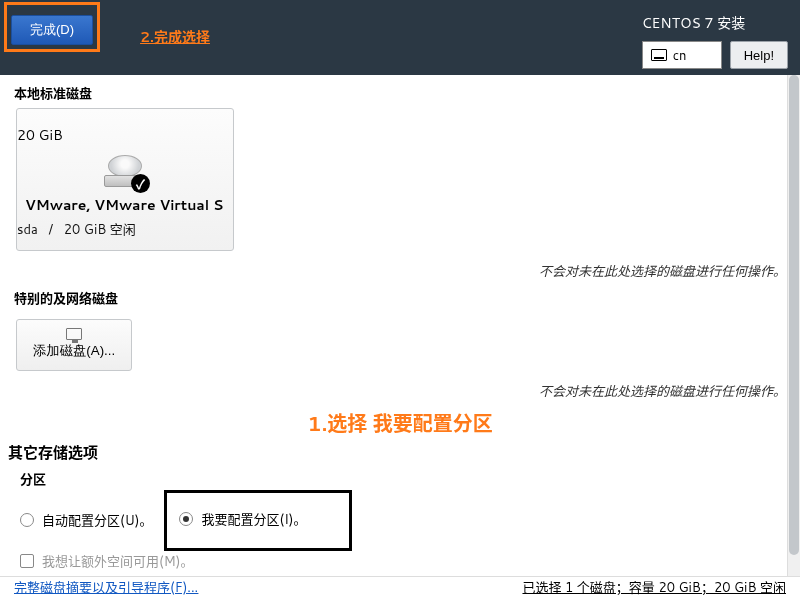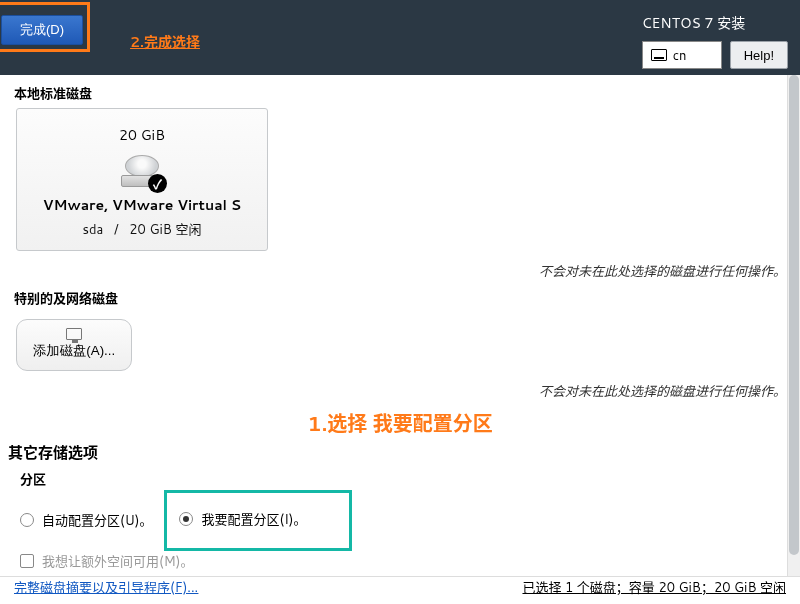--- a/index.html
+++ b/index.html
@@ -15,21 +15,22 @@
     background: #2b3844;
     color: #fff;
     height: 75px;
     display: flex;
     align-items: flex-start;
     padding: 0;
   }
   .topbar-left {
     flex: 1;
     display: flex;
-    align-items: flex-end;
+    align-items: center;
+    padding-left: 10px;
     padding-top: 20px;
     gap: 40px;
   }
   .done-btn-wrap {
     border: 3px solid #ff7a19;
     padding: 10px 4px 4px 4px;
     margin-top: -18px;
     margin-left: -6px;
   }
   .done-btn {
@@ -99,22 +100,21 @@
   .sect-head {
     font-size: 13px;
     font-weight: bold;
     margin: 8px 0 6px 0;
   }
   .disk-card {
     border: 1px solid #c6c9cc;
     background: linear-gradient(#fcfcfc, #f1f1f1);
     border-radius: 3px;
     padding: 16px 0 12px 0;
-    width: 252px;
-    text-align: center;
+    width: 218px;
     display: inline-block;
     margin-left: 2px;
   }
   .disk-size { font-size: 14px; margin-bottom: 6px; }
   .disk-icon {
     margin: 0 auto 6px auto;
     width: 42px; height: 38px;
     position: relative;
   }
   .disk-base {
@@ -138,21 +138,21 @@
   .note-right {
     text-align: right;
     font-style: italic;
     color: #333;
     font-size: 13px;
     margin-top: 10px;
   }
   .add-disk-btn {
     border: 1px solid #c6c9cc;
     background: linear-gradient(#fcfcfc, #efefef);
-    border-radius: 11px;
+    border-radius: 3px;
     padding: 8px 16px 10px 16px;
     cursor: pointer;
     text-align: center;
     display: inline-flex;
     flex-direction: column;
     align-items: center;
     gap: 2px;
     margin-top: 6px;
     margin-left: 2px;
   }
@@ -180,21 +180,21 @@
     align-items: center;
     gap: 8px;
     margin-left: 6px;
     margin-bottom: 8px;
     font-size: 13px;
   }
   .radio { width: 14px; height: 14px; border: 1px solid #888; border-radius: 50%; position: relative; }
   .radio.checked::after { content: ''; position: absolute; left: 3px; top: 3px; width: 6px; height: 6px; background: #333; border-radius: 50%; }
   .checkbox { width: 14px; height: 14px; border: 1px solid #888; border-radius: 2px; background: #fff; }
   .row-flex { display: flex; align-items: center; gap: 12px; }
-  .highlight-box { border: 3px solid #14b8a6; padding: 16px 42px 20px 12px; margin-top: -6px; }
+  .highlight-box { border: 3px solid #000000; padding: 16px 42px 20px 12px; margin-top: -6px; }
   .link { color: #1158c2; text-decoration: underline; cursor: pointer; }
   .footer {
     height: 20px;
     border-top: 1px solid #ddd;
     display: flex;
     align-items: center;
     justify-content: space-between;
     padding: 0 14px;
     font-size: 13px;
     text-decoration: underline;

